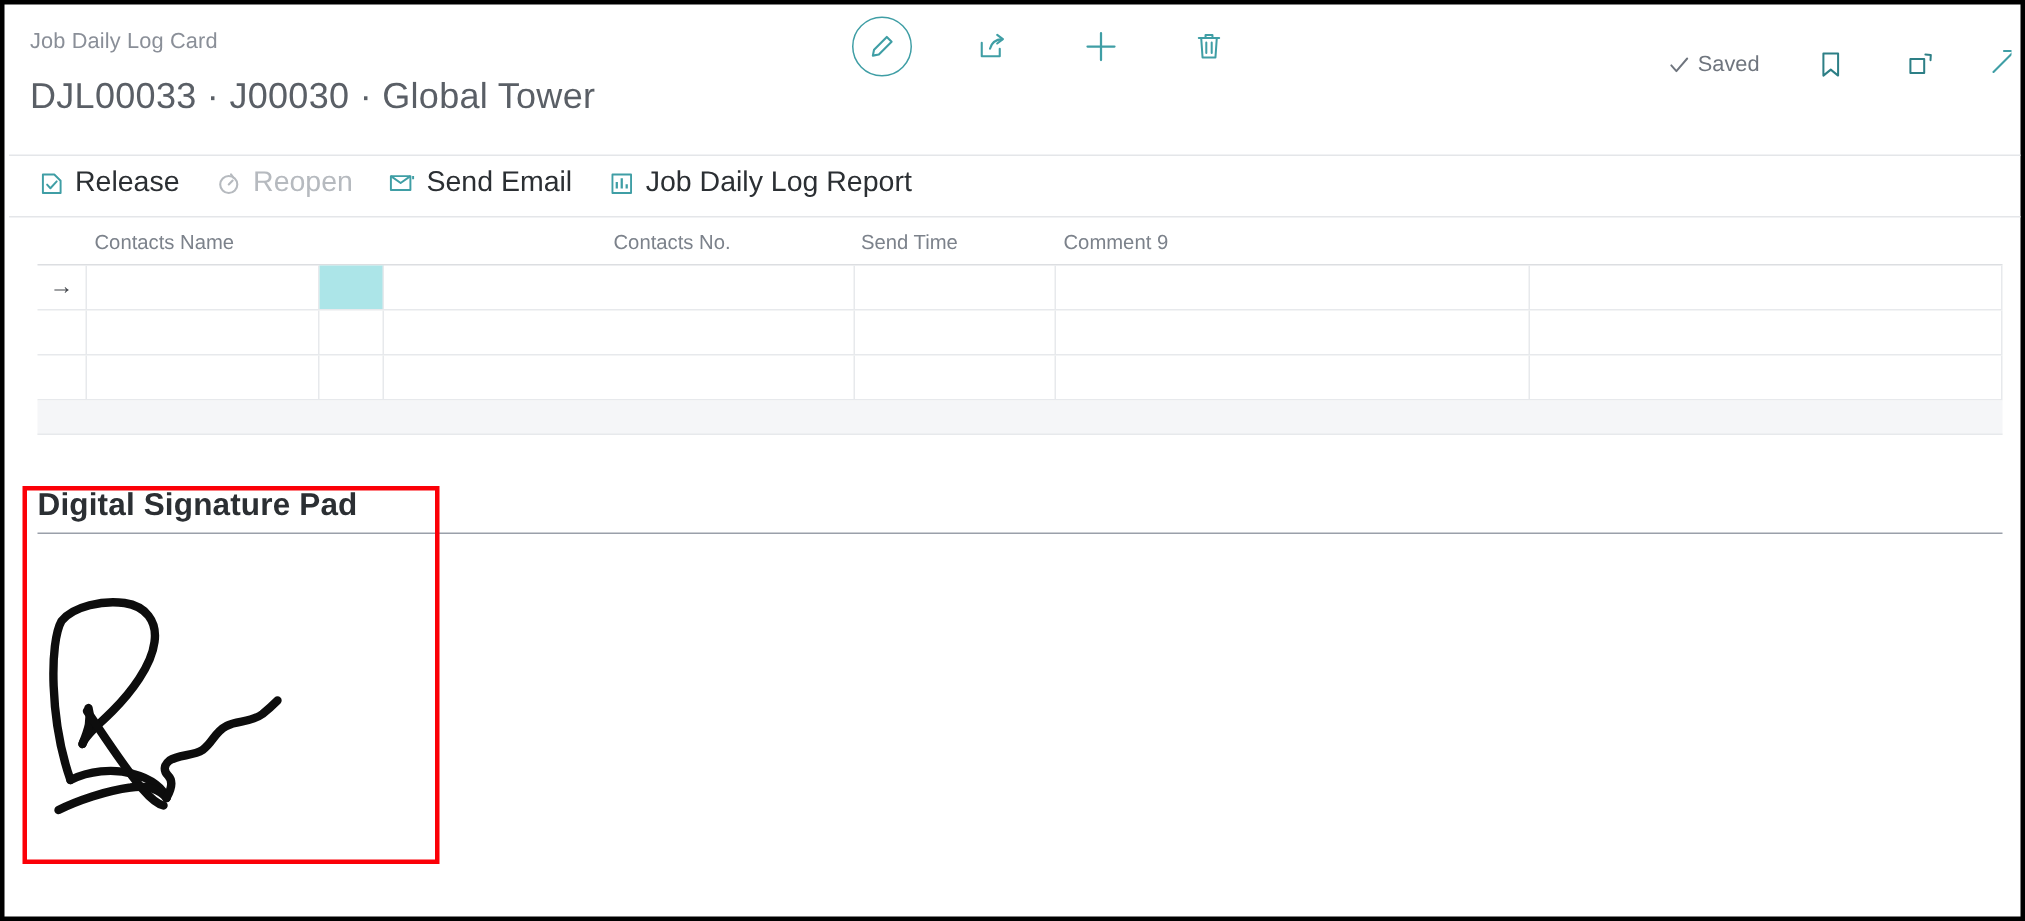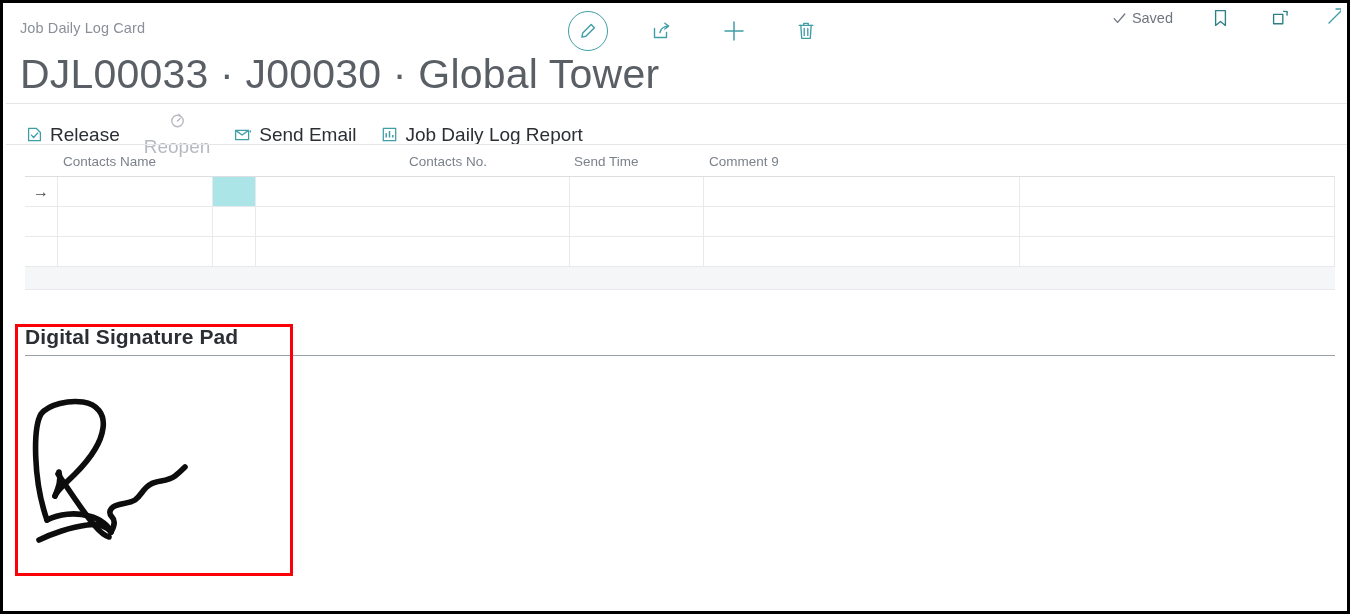--- a/index.html
+++ b/index.html
@@ -58,21 +58,21 @@
   .icon-btn.circled {
     border: 1.6px solid #3f9ea5;
     border-radius: 50%;
     width: 38px;
     height: 38px;
   }
   .icon-btn svg { display: block; }
 
   .right-status {
     position: absolute;
-    right: 6px; top: 2px;
+    right: 6px; top: 27px;
     display: flex;
     align-items: center;
     gap: 34px;
   }
   .saved {
     display: flex;
     align-items: center;
     gap: 5px;
     font-size: 14.5px;
     color: #6f757e;
@@ -83,21 +83,21 @@
   .clip-arrow {
     width: 14px;
     overflow: hidden;
     color: #3f9ea5;
   }
 
   
   .doc-title {
     position: absolute;
     left: 17px; top: 48px;
-    font-size: 41px;
+    font-size: 24px;
     font-weight: 300;
     color: #5a5f66;
     letter-spacing: .2px;
     white-space: nowrap;
   }
 
   .hr-under-title {
     position: absolute;
     left: 3px; top: 100px;
     width: 1344px;
@@ -120,21 +120,21 @@
     font-size: 19px;
     color: #2b2f33;
     cursor: pointer;
     white-space: nowrap;
   }
   .action .glyph {
     width: 18px; height: 18px;
     display: flex; align-items: center; justify-content: center;
     color: #3f9ea5;
   }
-  .action.disabled { color: #b6babf; cursor: default; flex-direction: column; }
+  .action.disabled { color: #b6babf; cursor: default; }
   .action.disabled .glyph { color: #b6babf; }
 
   .hr-under-actions {
     position: absolute;
     left: 3px; top: 141px;
     width: 1344px;
     height: 1px;
     background: #e4e6e9;
   }
 

